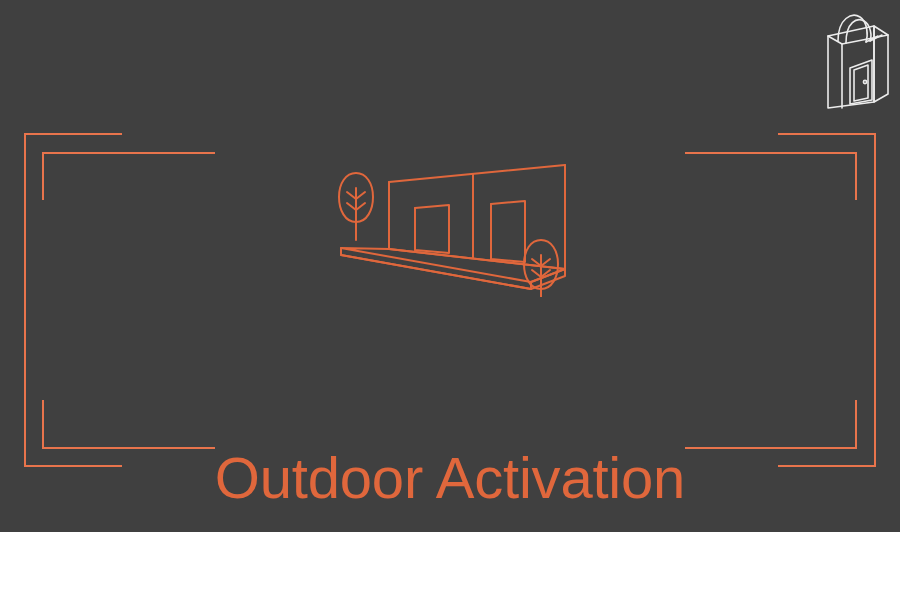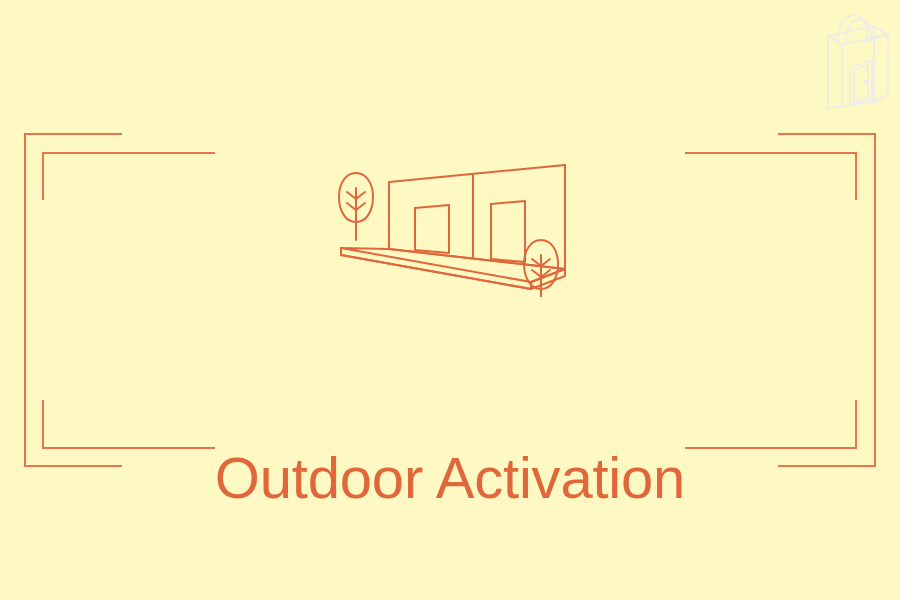--- a/index.html
+++ b/index.html
@@ -7,22 +7,22 @@
     margin: 0;
     padding: 0;
     background: #ffffff;
   }
   body {
     font-family: "Liberation Sans", sans-serif;
   }
   #slide {
     position: relative;
     width: 900px;
-    height: 600px;
-    background: #fef9c3;
+    height: 532px;
+    background: #404040;
     overflow: hidden;
   }
 
   
   .bag-icon {
     position: absolute;
     top: 10px;
     left: 812px;
     width: 84px;
     height: 100px;

